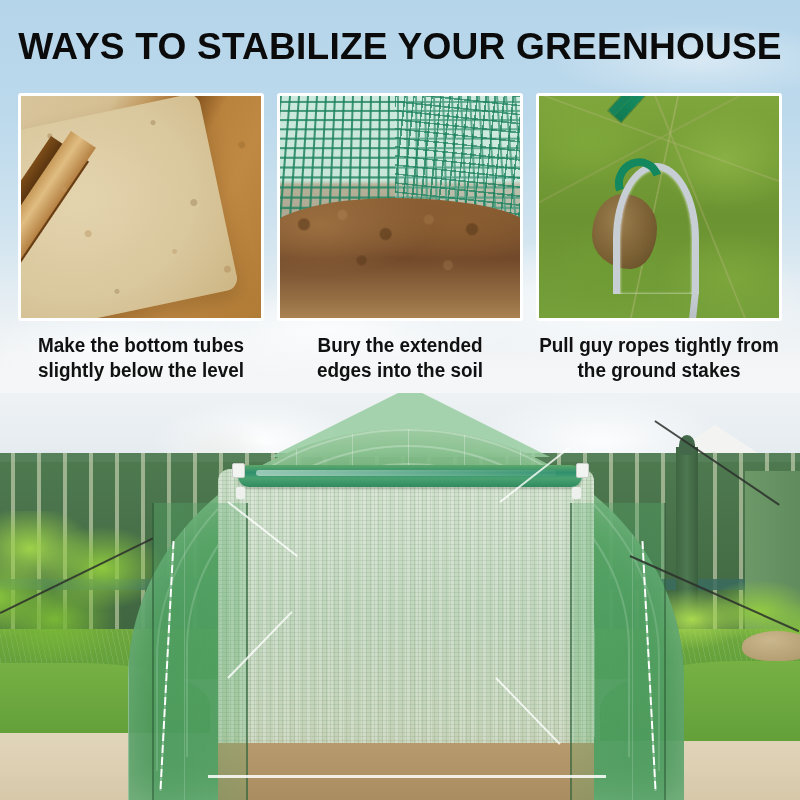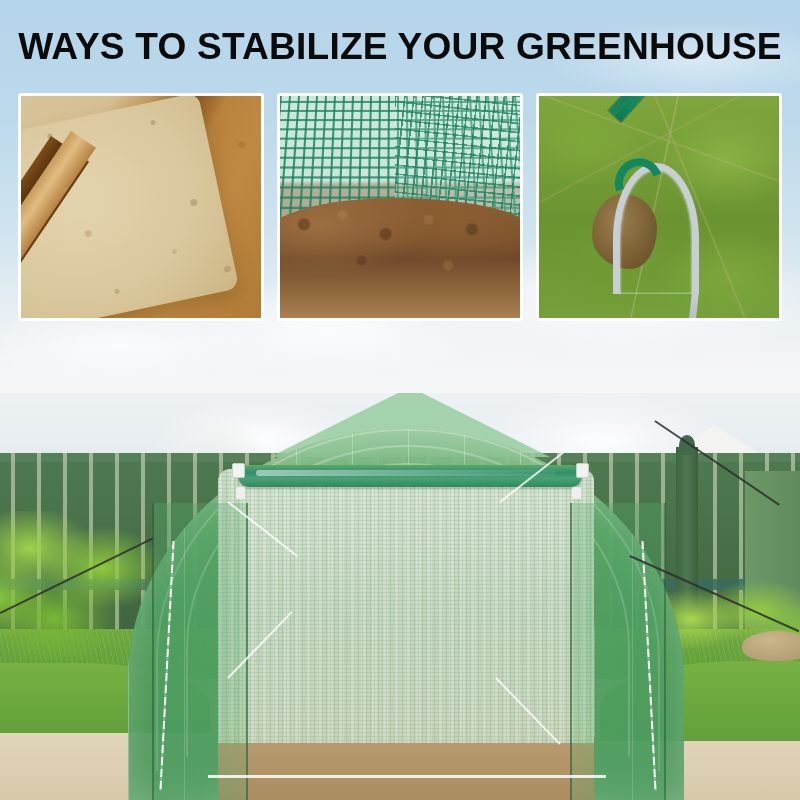--- a/index.html
+++ b/index.html
@@ -398,20 +398,28 @@
           <div class="twigs"></div>
           <div class="clump"></div>
           <div class="stake"></div>
           <div class="rope"></div>
           <div class="ropeloop"></div>
         </div>
       </div>
     </div>
   </div>
 
+  <div class="captions">
+    <div class="cap c1">Make the bottom tubes
+slightly below the level</div>
+    <div class="cap c2">Bury the extended
+edges into the soil</div>
+    <div class="cap c3">Pull guy ropes tightly from
+the ground stakes</div>
+  </div>
 
   <div class="scene">
 
     <div class="sky2"></div>
     <div class="cloudA"></div>
     <div class="cloudB"></div>
     <div class="treeblob"></div>
     <div class="hillL"></div>
 
     <div class="house">

